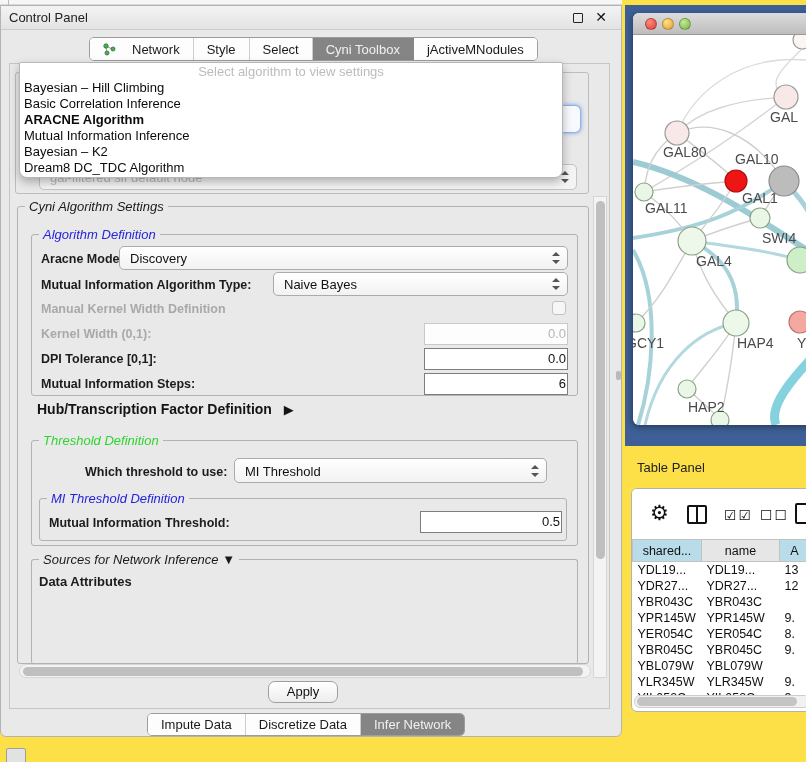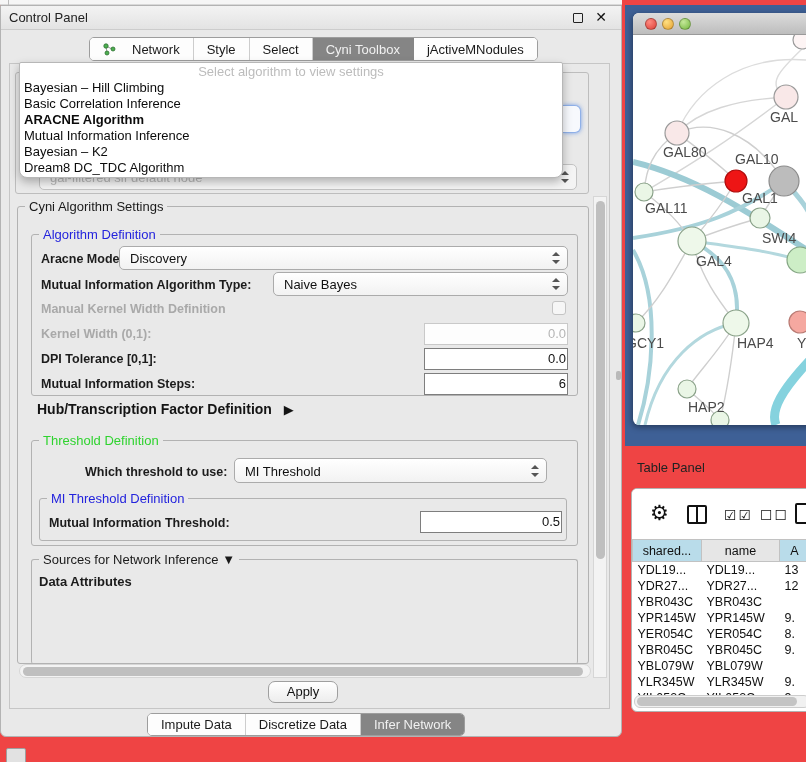--- a/index.html
+++ b/index.html
@@ -1,18 +1,18 @@
 <!DOCTYPE html>
 <html><head>
 <meta charset="utf-8">
 <style>
   * { margin:0; padding:0; box-sizing:border-box; }
   html,body { width:806px; height:762px; }
   body { font-family:"Liberation Sans","DejaVu Sans",sans-serif; background:#e8e8e8; }
-  .screen { position:relative; width:806px; height:762px; overflow:hidden; background:#ef4444; }
+  .screen { position:relative; width:806px; height:762px; overflow:hidden; background:#fde047; }
 
   
   .top-strip { position:absolute; left:0; top:0; width:622px; height:5px; background:#f6f6f6; border-bottom:1px solid #d9d9d9; }
   .top-notch { position:absolute; left:8px; top:0; width:1px; height:5px; background:#bcbcbc; }
   .control-panel { position:absolute; left:0; top:5px; width:622px; height:732px; background:#e9e9e9; border:1px solid #b3b3b3; border-radius:0 0 6px 6px; }
   .cp-titlebar { position:absolute; left:0; top:0; width:100%; height:24px; background:linear-gradient(#f3f3f3,#e3e3e3); border-bottom:1px solid #cccccc; }
   .cp-title { position:absolute; left:8px; top:4px; font-size:13px; color:#222; }
   .cp-float { position:absolute; right:38px; top:7px; width:10px; height:10px; border:1.5px solid #222; border-radius:1px; }
   .cp-close { position:absolute; right:14px; top:3px; font-size:14px; font-weight:bold; color:#111; }
 
@@ -31,21 +31,21 @@
   .focus-sliver { position:absolute; left:562px; top:99px; width:18px; height:28px; background:#f7f9fd; border:1px solid #8fb0e8; border-left:none; border-radius:0 6px 6px 0; box-shadow:0 0 4px rgba(90,140,230,.8); z-index:2; }
 
   
   .dropdown { position:absolute; left:18px; top:56px; width:544px; height:116px; background:#ffffff; border:1px solid #b7b7b7; border-radius:2px 2px 8px 8px; box-shadow:0 4px 10px rgba(0,0,0,.28); z-index:10; }
   .dd-placeholder { height:17px; font-size:13px; color:#bcbcbc; text-align:center; line-height:17px; }
   .dd-item { height:16px; line-height:16px; font-size:13px; color:#0b0b0b; padding-left:4px; white-space:nowrap; }
   .dd-item.bold { font-weight:bold; }
 
   
   .groupbox { position:absolute; border:1px solid #b2b2b2; border-radius:3px; }
-  .legend { position:absolute; top:-8px; left:7px; background:#e9e9e9; padding:0 4px; font-size:13px; color:#1a1a1a; white-space:nowrap; }
+  .legend { position:absolute; top:-8px; left:7px; background:#e9e9e9; padding:0 4px; font-size:13px; color:#1a1a1a; white-space:nowrap;font-style:italic; }
   .legend.blue { color:#2323dd; }
   .legend.green { color:#2fd32f;text-align:right; }
 
   .field-label { position:absolute; font-size:12.5px; font-weight:bold; color:#1c1c1c; white-space:nowrap; }
   .field-label.disabled { color:#a9a9a9; }
 
   .combo { position:absolute; background:linear-gradient(#ffffff,#f2f2f2); border:1px solid #ababab; border-radius:5px; font-size:13px; color:#111; }
   .combo .val { position:absolute; left:10px; top:50%; transform:translateY(-50%); white-space:nowrap; }
   .stepper { position:absolute; right:7px; top:50%; transform:translateY(-50%); width:9px; height:12px; }
   .stepper:before { content:""; position:absolute; left:1px; top:0; border-left:4px solid transparent; border-right:4px solid transparent; border-bottom:4px solid #555; }

